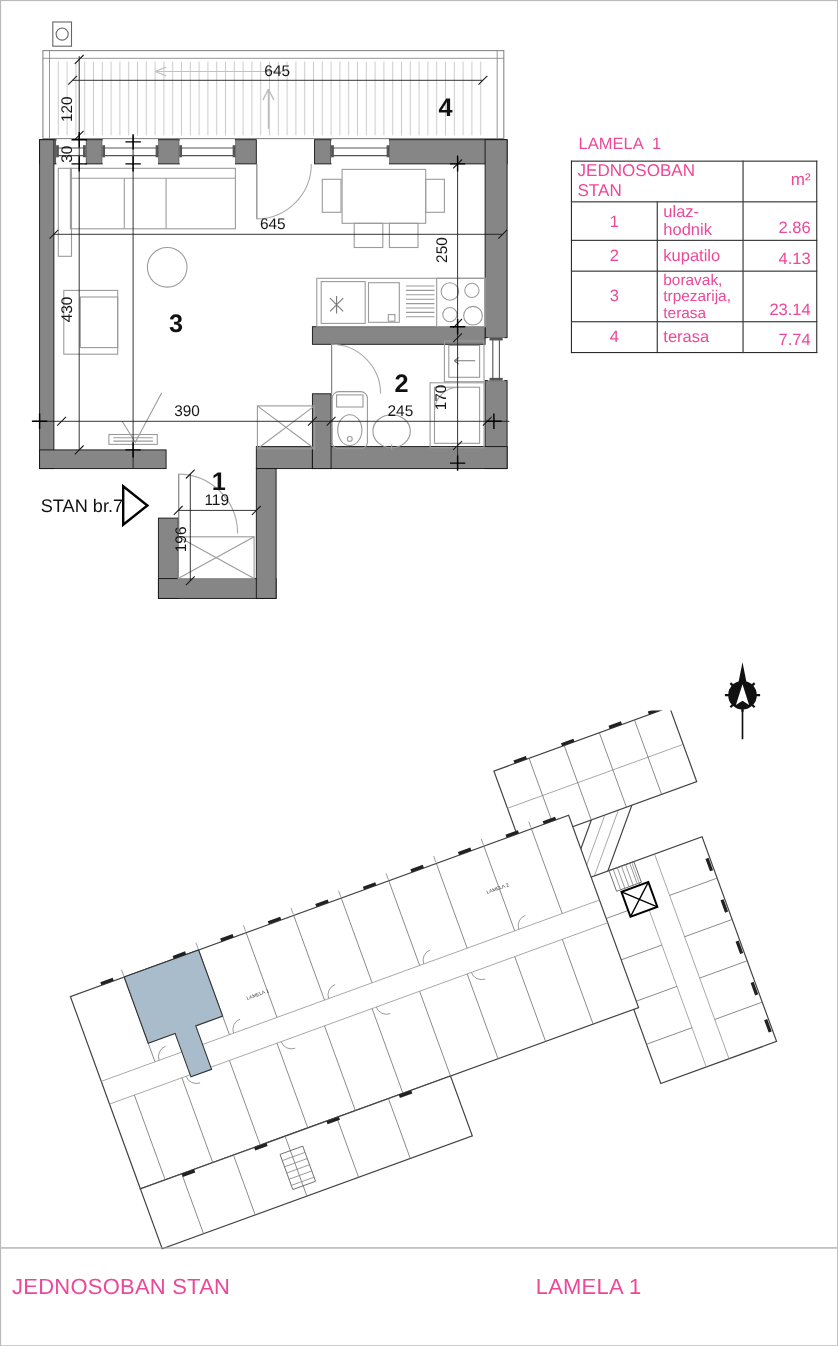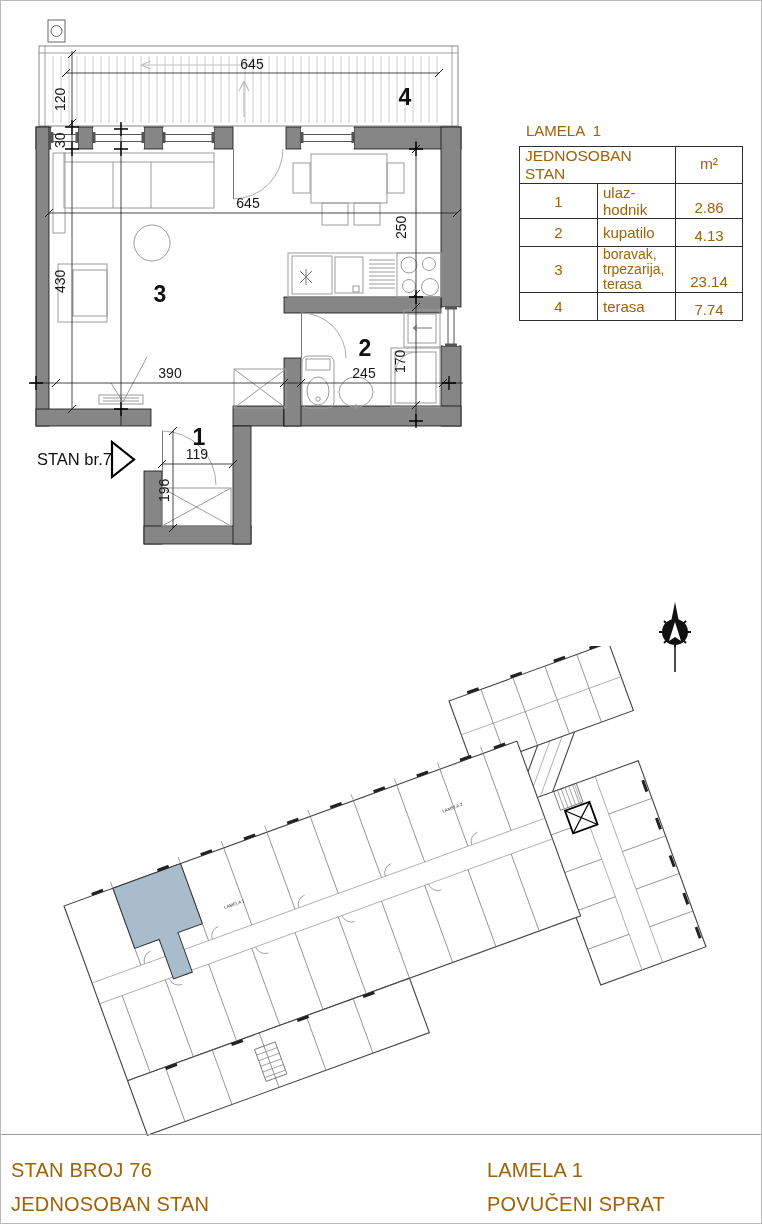--- a/index.html
+++ b/index.html
@@ -1,31 +1,31 @@
 <!DOCTYPE html>
 <html><head>
 <meta charset="utf-8">
 <style>
   html,body{margin:0;padding:0;background:#fff;}
   #page{
     position:relative;width:760px;height:1222px;margin:0;
     border:1px solid #b9b9b9;background:#fff;overflow:hidden;
-    font-family:"Liberation Sans", sans-serif;color:#a16207;
+    font-family:"Liberation Sans", sans-serif;color:#ec4899;
   }
   svg text{font-family:"Liberation Sans", sans-serif;}
   .dimtxt{font-size:14px;fill:#161616;}
   .roomnum{font-size:23px;font-weight:600;fill:#111;}
   .stanlbl{font-size:16.5px;fill:#111;}
 
   #info-panel{position:absolute;left:518px;top:120px;width:224px;}
   #info-panel .hdr{font-size:15px;line-height:19px;padding-left:7px;white-space:pre;}
   table.areas{border-collapse:collapse;width:224px;margin-top:6px;table-layout:fixed;}
   table.areas td{border:1.6px solid #2c2c2c;font-size:15px;padding:0 5px;vertical-align:middle;}
   table.areas .num{width:26px;text-align:center;}
-  table.areas .val{width:56px;text-align:center;vertical-align:bottom;padding-bottom:2px;}
+  table.areas .val{width:56px;text-align:right;vertical-align:bottom;padding-bottom:2px;}
   table.areas tr{height:28px;}
   table.areas tr.tall{height:36px;}
   table.areas tr.tall .nm{font-size:14px;line-height:15px;}
   table.areas .thead td{font-size:15.5px;}
 
   #footer-rule{position:absolute;left:0;top:1133px;width:760px;height:0;border-top:1px solid #9a9a9a;}
   .foot{position:absolute;font-size:20px;line-height:34px;letter-spacing:.2px;}
   #foot-left{left:10px;top:1152px;}
   #foot-right{left:486px;top:1152px;}
 </style>
@@ -374,21 +374,19 @@
                  M40,187.5 h12 M110,187.5 h12 M180,187.5 h12 M250,187.5 h12 M320,245.5 h0" stroke="#222" stroke-width="3"></path>
         <path d="M52,-7 v6 M124,-7 v6 M170,-7 v6 M216,-7 v6 M262,-7 v6 M308,-7 v6 M354,-7 v6 M400,-7 v6 M446,-7 v6" stroke="#8a8a8a" stroke-width="0.7"></path>
         <text x="150" y="58" font-size="4.5" fill="#333" stroke="none">LAMELA 1</text>
         <text x="388" y="42" font-size="4.5" fill="#333" stroke="none">LAMELA 2</text>
       </g>
     </g>
   </svg>
 
   <div id="footer-rule"></div>
   <div class="foot" id="foot-left">
-    <div>STAN BROJ 76</div>
     <div>JEDNOSOBAN STAN</div>
   </div>
   <div class="foot" id="foot-right">
     <div>LAMELA  1</div>
-    <div>POVUČENI SPRAT</div>
   </div>
 
 </div>
 
 </body></html>

